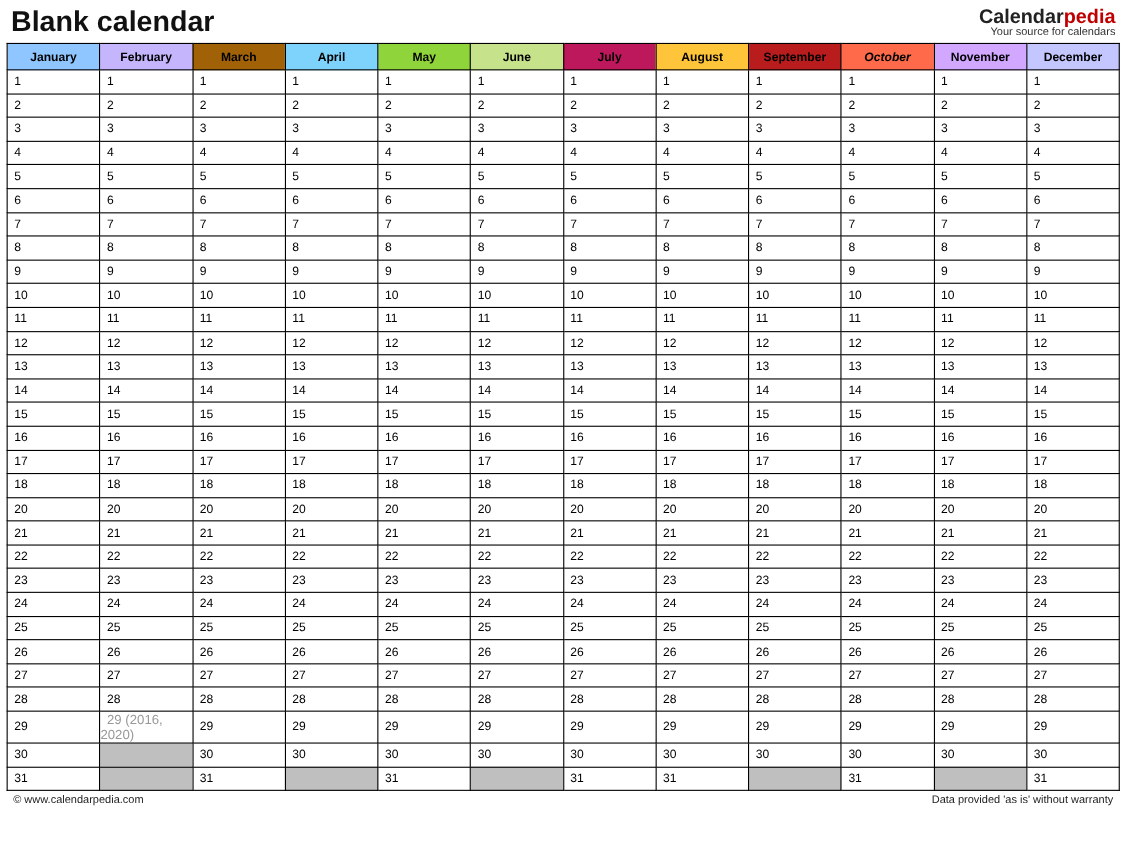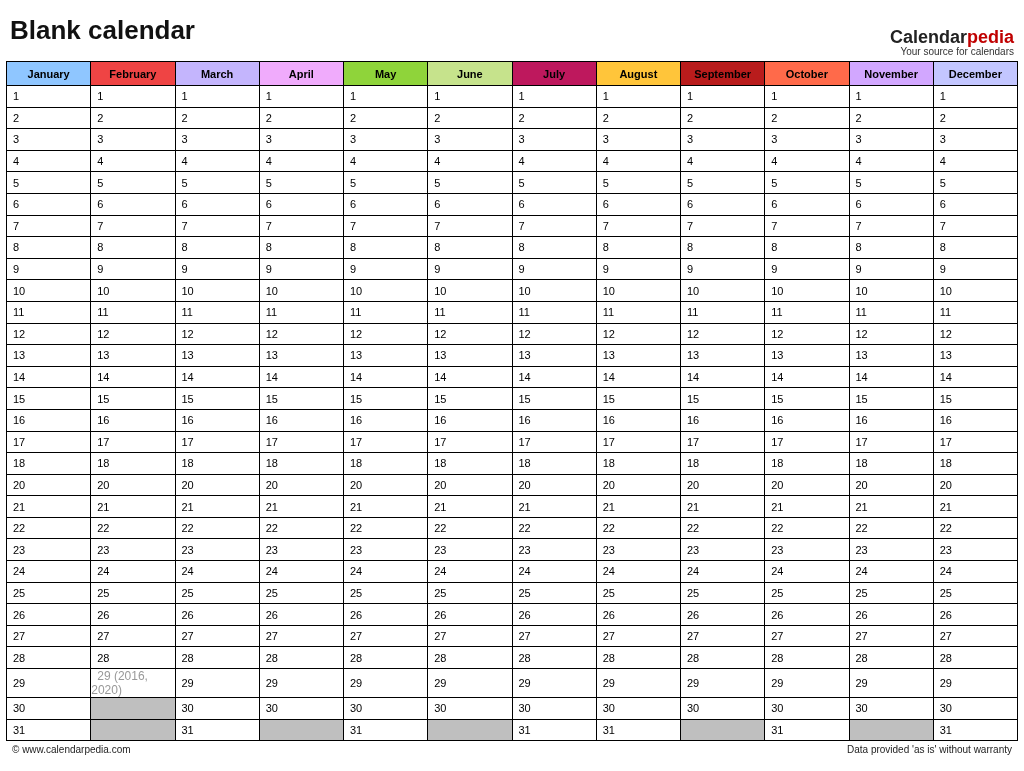--- a/index.html
+++ b/index.html
@@ -12,34 +12,33 @@
   }
   .page {
     width: 1024px;
     height: 771px;
     padding: 4px 6px 0 6px;
     position: relative;
   }
   .header {
     display: flex;
     justify-content: space-between;
-    align-items: center;
+    align-items: flex-end;
     padding: 0 4px 2px 4px;
   }
   .title {
     font-size: 26px;
     font-weight: bold;
     color: #111;
     letter-spacing: 0px;
   }
   .brand {
     text-align: right;
     line-height: 1;
     padding-top: 2px;
-    margin-top: 22px;
   }
   .brand-top {
     font-size: 18px;
     font-weight: bold;
     color: #222;
   }
   .brand-top .pedia { color: #c00000; }
   .brand-sub {
     font-size: 10px;
     color: #333;
@@ -97,29 +96,29 @@
         <span>Calendar</span><span class="pedia">pedia</span>
       </div>
       <div class="brand-sub">Your source for calendars</div>
     </div>
   </div>
 
   <table class="cal">
     <thead>
       <tr id="month-header-row">
           <th style="background: rgb(143, 198, 255);">January</th>
-          <th style="background: #ef4444;">February</th>
-          <th style="background: #c4b5fd; text-align: center;">March</th>
-          <th style="background: #f0abfc;">April</th>
+          <th style="background: #c4b5fd;">February</th>
+          <th style="background: #a16207; text-align: center;">March</th>
+          <th style="background: #7dd3fc;">April</th>
           <th style="background: rgb(143, 212, 58);">May</th>
           <th style="background: rgb(198, 227, 140);">June</th>
           <th style="background: #be185d;">July</th>
           <th style="background: rgb(255, 197, 58);">August</th>
           <th style="background: #b91c1c;">September</th>
-          <th style="background: rgb(255, 106, 74);">October</th>
+          <th style="background: rgb(255, 106, 74); font-style: italic;">October</th>
           <th style="background: rgb(210, 167, 255);">November</th>
           <th style="background: rgb(195, 198, 255); margin-left: 10px;">December</th>
         </tr>
     </thead>
     <tbody id="cal-body">
         <tr>
           <td>1</td>
           <td>1</td>
           <td>1</td>
           <td>1</td>

